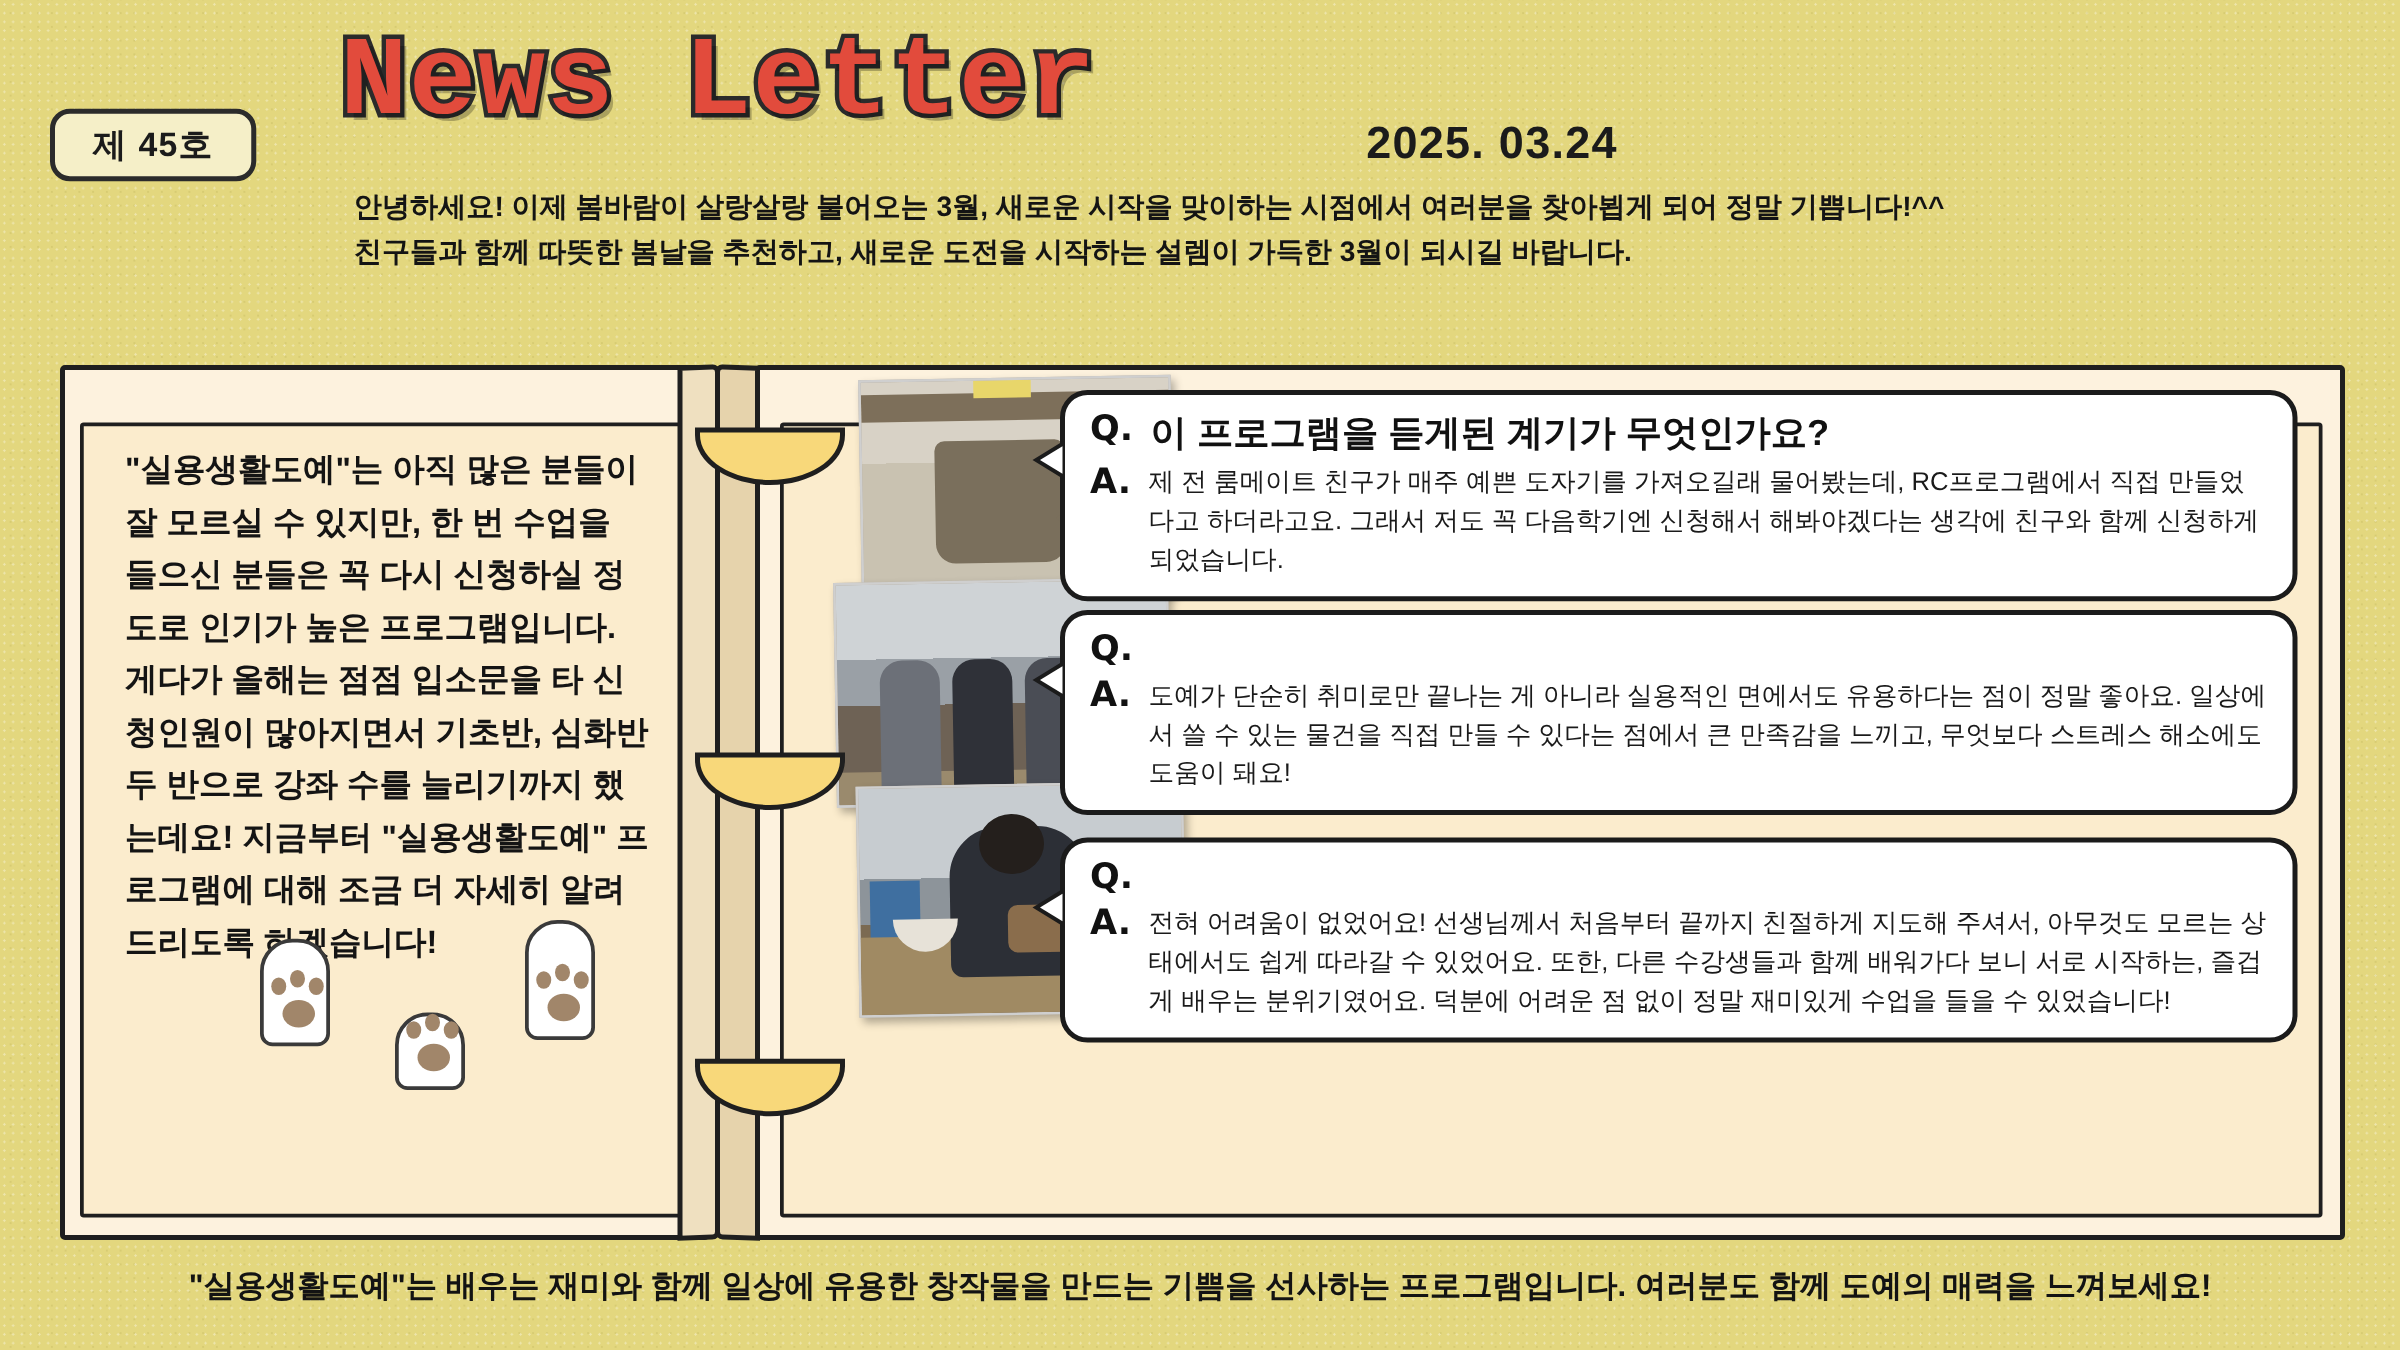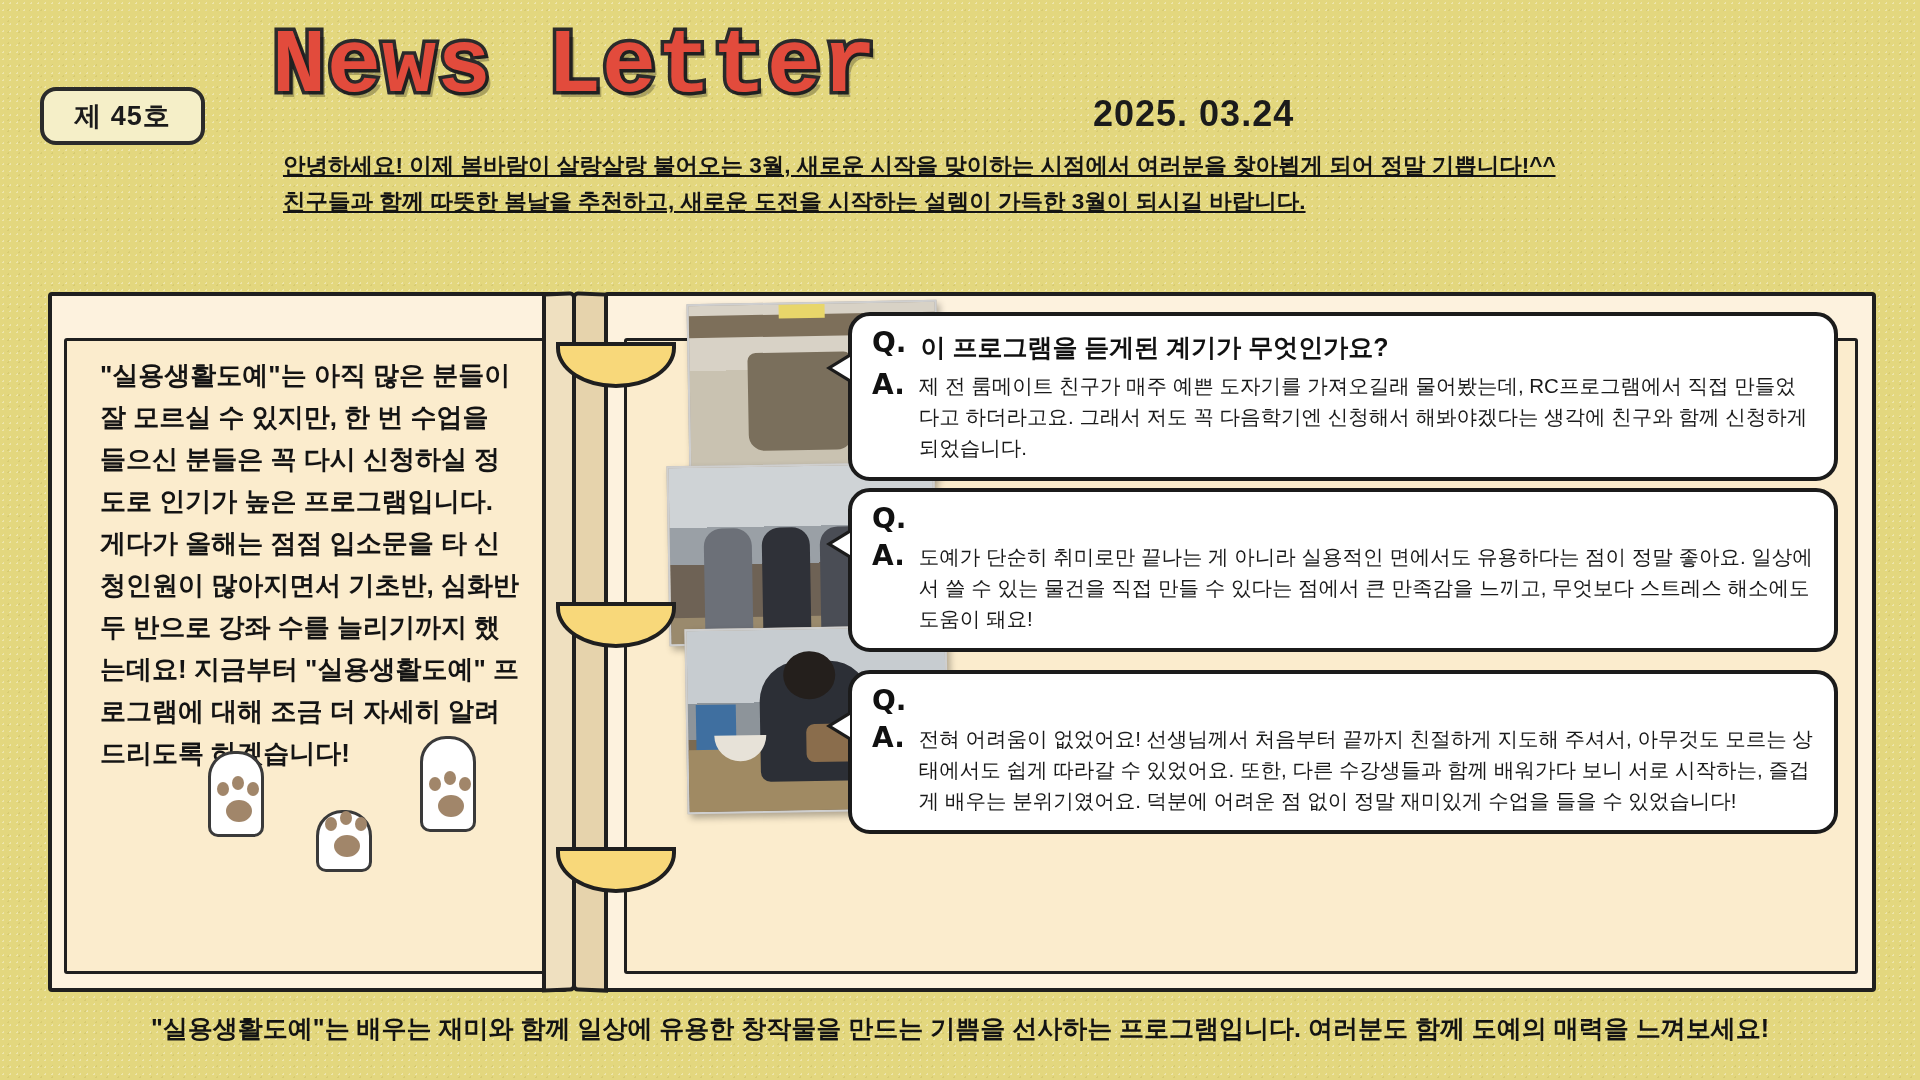--- a/index.html
+++ b/index.html
@@ -43,21 +43,21 @@
     letter-spacing: 1px;
     text-shadow: 5px 6px 0 rgba(0,0,0,0.25);
   }
   .date {
     position: absolute; left: 1093px; top: 93px;
     font-size: 36px; font-weight: bold; color: #1b1b1b;
     letter-spacing: 1px;
   }
   .intro {
     position: absolute; left: 283px; top: 148px; width: 1560px;
-    font-size: 22.5px; line-height: 36px; color: #141414; font-weight: 600; text-decoration: underline;
+    font-size: 22.5px; line-height: 36px; color: #141414; font-weight: 600;
   }
   .intro p { margin: 0; }
 
   
   .book {
     position: absolute; left: 48px; top: 292px;
     width: 1828px; height: 700px;
   }
   .page {
     position: absolute; top: 0;
@@ -171,21 +171,21 @@
     border-right: 26px solid #1b1b1b;
   }
   .qa .tail::after {
     content: ""; position: absolute; left: 6px; top: -11px;
     border-top: 11px solid transparent;
     border-bottom: 11px solid transparent;
     border-right: 18px solid #fff;
   }
   .qrow { display: flex; align-items: flex-start; gap: 14px; }
   .qmark { font-size: 28px; font-weight: 800; color: #111; line-height: 1.1; font-family: "DejaVu Sans", sans-serif; }
-  .qtext { font-size: 25px; font-weight: 700; color: #111; line-height: 34px; padding-top: 2px; }
+  .qtext { font-size: 29px; font-weight: 700; color: #111; line-height: 34px; padding-top: 2px; }
   .arow { display: flex; align-items: flex-start; gap: 14px; margin-top: 6px; }
   .amark { font-size: 28px; font-weight: 800; color: #111; line-height: 1.1; font-family: "DejaVu Sans", sans-serif; }
   .atext { font-size: 20.5px; font-weight: 500; color: #1a1a1a; line-height: 31px; }
 
   .qa1 { left: 800px; top: 20px;  width: 990px; }
   .qa2 { left: 800px; top: 196px; width: 990px; }
   .qa3 { left: 800px; top: 378px; width: 990px; }
 
   
   .footer {

